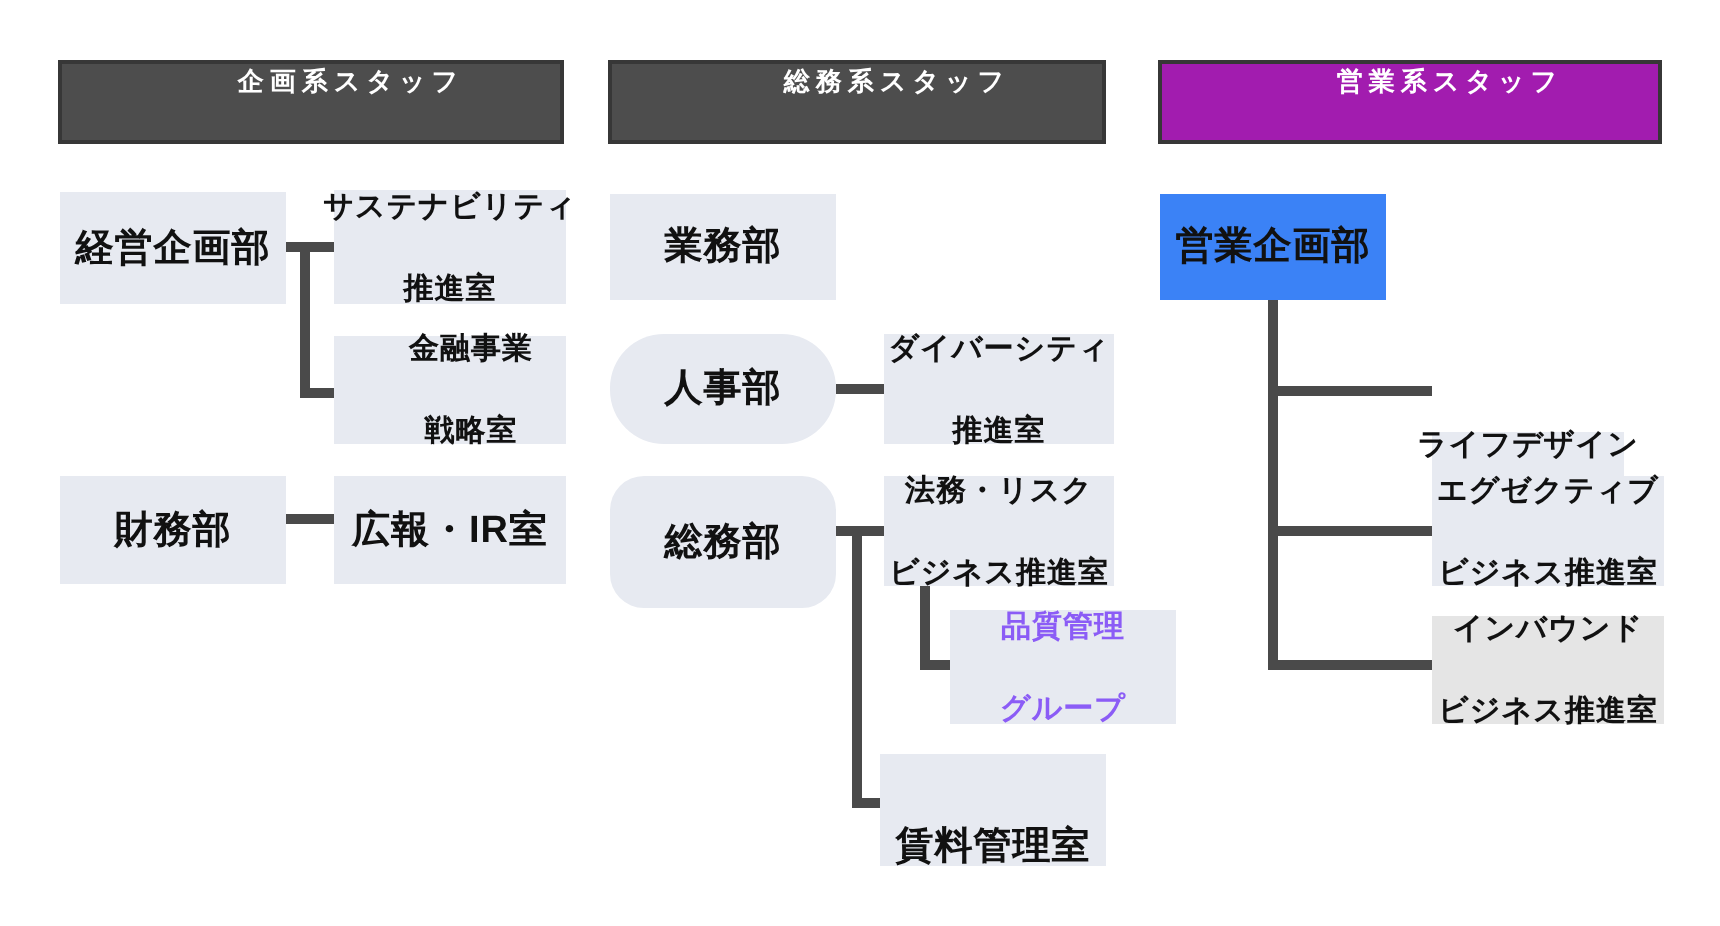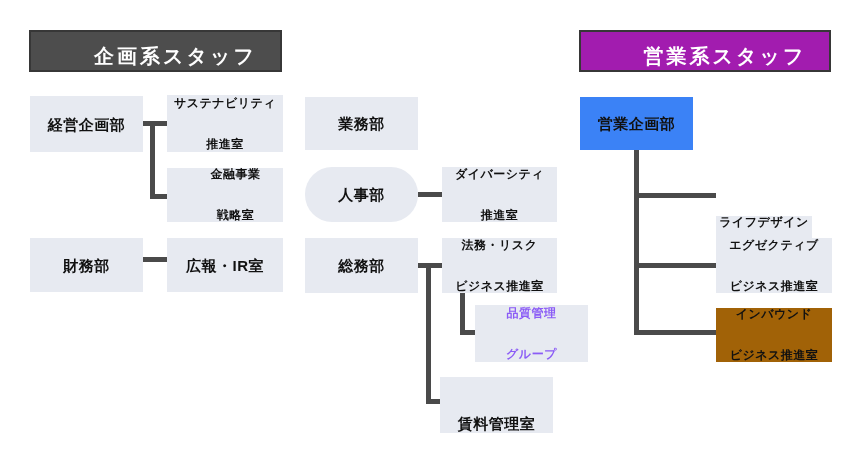--- a/index.html
+++ b/index.html
@@ -7,46 +7,46 @@
     position: relative;
     width: 860px;
     height: 463px;
     background: #ffffff;
     font-family: "Liberation Sans", "DejaVu Sans", sans-serif;
     overflow: hidden;
   }
   .group-header {
     position: absolute;
     display: flex;
-    align-items: flex-end;
+    align-items: flex-start;
     justify-content: center;
     box-sizing: border-box;
     color: #ffffff;
     font-weight: bold;
-    font-size: 20px;
+    font-size: 13px;
     letter-spacing: 3px;
     white-space: nowrap;
     padding-left: 40px;
   }
   .node {
     position: absolute;
     display: flex;
     flex-direction: column;
     align-items: center;
     justify-content: center;
     box-sizing: border-box;
     font-weight: bold;
-    font-size: 15px;
+    font-size: 19px;
     line-height: 19px;
     letter-spacing: 0.5px;
     text-align: center;
     white-space: nowrap;
   }
   .node.multi {
-    font-size: 12px;
+    font-size: 15px;
     line-height: 17px;
     gap: 24px;
   }
   .connector {
     position: absolute;
   }
 </style>
 </head>
 <body>
 
@@ -64,31 +64,34 @@
     <div class="node multi" style="left: 167px; top: 168px; width: 116px; height: 54px; background: rgb(231, 234, 241); color: rgb(17, 17, 17); padding-left: 21px;">
       <span class="node-line">金融事業</span>
       <span class="node-line">戦略室</span>
     </div>
     <div class="node" style="left: 30px; top: 238px; width: 113px; height: 54px; background: rgb(231, 234, 241); color: rgb(17, 17, 17);">
       <span class="node-line">財務部</span>
     </div>
     <div class="node" style="left: 167px; top: 238px; width: 116px; height: 54px; background: rgb(231, 234, 241); color: rgb(17, 17, 17);">
       <span class="node-line">広報・IR室</span>
     </div>
+    <div class="group-header" style="left: 304px; top: 30px; width: 249px; height: 42px; background: rgb(77, 77, 77); border: 2px solid rgb(55, 55, 55); color: rgb(255, 255, 255);">
+      <span>総務系スタッフ</span>
+    </div>
     <div class="node" style="left: 305px; top: 97px; width: 113px; height: 53px; background: rgb(231, 234, 241); color: rgb(17, 17, 17);">
       <span class="node-line">業務部</span>
     </div>
     <div class="node" style="left: 305px; top: 167px; width: 113px; height: 55px; background: rgb(231, 234, 241); color: rgb(17, 17, 17); border-radius: 27px;">
       <span class="node-line">人事部</span>
     </div>
     <div class="node multi" style="left: 442px; top: 167px; width: 115px; height: 55px; background: rgb(231, 234, 241); color: rgb(17, 17, 17);">
       <span class="node-line">ダイバーシティ</span>
       <span class="node-line">推進室</span>
     </div>
-    <div class="node" style="left: 305px; top: 238px; width: 113px; height: 55px; background: rgb(231, 234, 241); color: rgb(17, 17, 17);">
+    <div class="node" style="left: 305px; top: 238px; width: 113px; height: 66px; background: rgb(231, 234, 241); color: rgb(17, 17, 17); border-radius: 17px;">
       <span class="node-line">総務部</span>
     </div>
     <div class="node multi" style="left: 442px; top: 238px; width: 115px; height: 55px; background: rgb(231, 234, 241); color: rgb(17, 17, 17);">
       <span class="node-line">法務・リスク</span>
       <span class="node-line">ビジネス推進室</span>
     </div>
     <div class="node multi" style="left: 475px; top: 305px; width: 113px; height: 57px; background: rgb(231, 234, 241); color: #8b5cf6;">
       <span class="node-line">品質管理</span>
       <span class="node-line">グループ</span>
     </div>
@@ -102,21 +105,21 @@
       <span class="node-line">営業企画部</span>
     </div>
     <div class="node multi" style="left: 716px; top: 168px; width: 96px; height: 54px; background: rgb(231, 234, 241); color: rgb(17, 17, 17); margin-top: 48px;">
       <span class="node-line">ライフデザイン</span>
       <span class="node-line">オフィス</span>
     </div>
     <div class="node multi" style="left: 716px; top: 238px; width: 116px; height: 55px; background: rgb(231, 234, 241); color: rgb(17, 17, 17);">
       <span class="node-line">エグゼクティブ</span>
       <span class="node-line">ビジネス推進室</span>
     </div>
-    <div class="node multi" style="left: 716px; top: 308px; width: 116px; height: 54px; background: #a16207; color: rgb(17, 17, 17);">
+    <div class="node multi" style="left: 716px; top: 308px; width: 116px; height: 54px; background: #e5e5e5; color: rgb(17, 17, 17);">
       <span class="node-line">インバウンド</span>
       <span class="node-line">ビジネス推進室</span>
     </div>
     <div class="connector" style="left: 143px; top: 121px; width: 24px; height: 5px; background: rgb(74, 74, 74);"></div>
     <div class="connector" style="left: 150px; top: 121px; width: 5px; height: 78px; background: rgb(74, 74, 74);"></div>
     <div class="connector" style="left: 150px; top: 194px; width: 17px; height: 5px; background: rgb(74, 74, 74);"></div>
     <div class="connector" style="left: 143px; top: 257px; width: 24px; height: 5px; background: rgb(74, 74, 74);"></div>
     <div class="connector" style="left: 418px; top: 192px; width: 24px; height: 5px; background: rgb(74, 74, 74);"></div>
     <div class="connector" style="left: 418px; top: 263px; width: 24px; height: 5px; background: rgb(74, 74, 74);"></div>
     <div class="connector" style="left: 426px; top: 263px; width: 5px; height: 141px; background: rgb(74, 74, 74);"></div>

